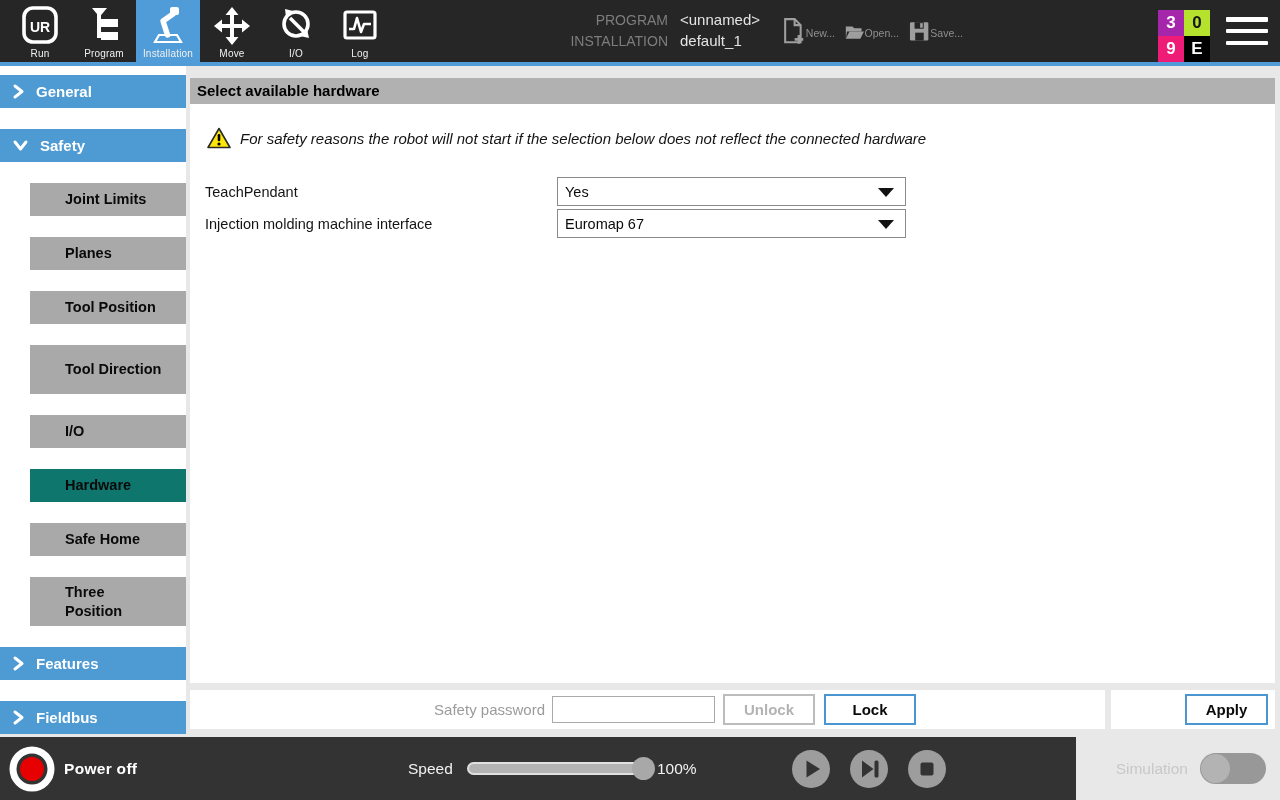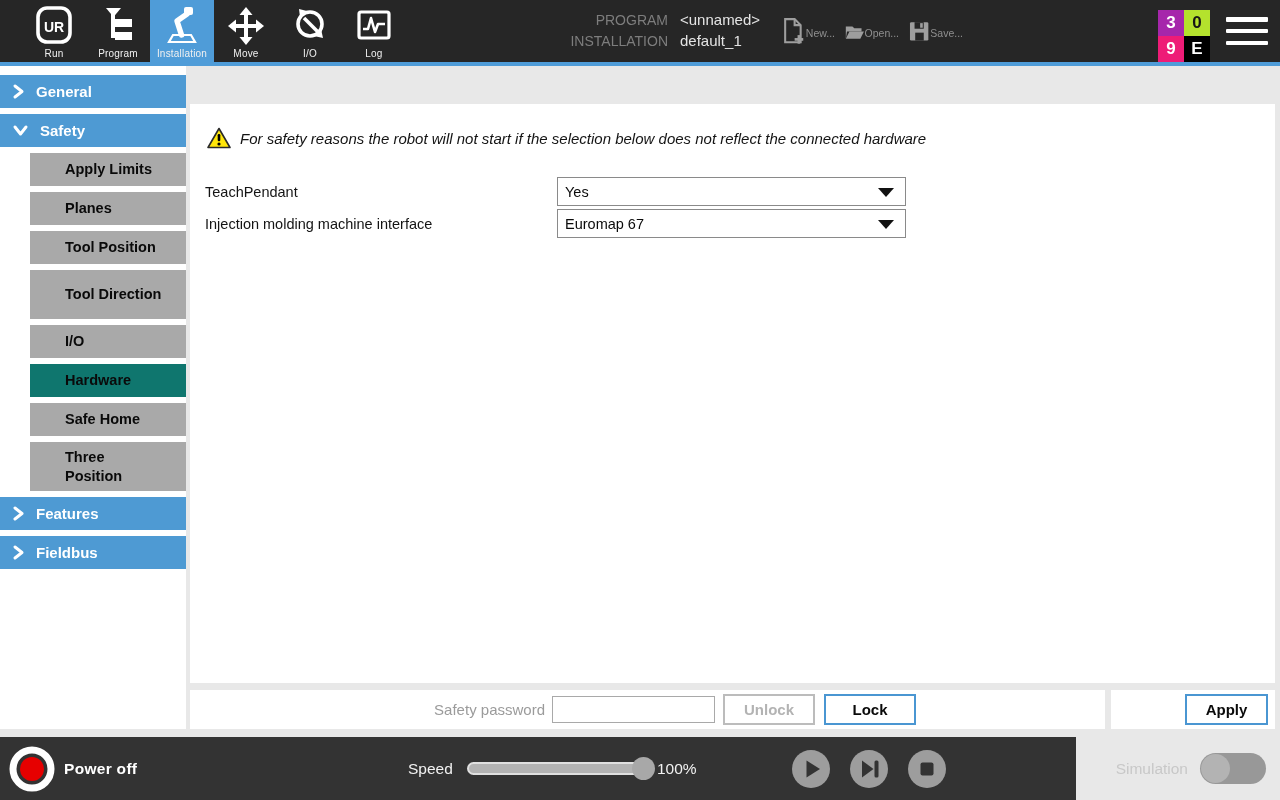--- a/index.html
+++ b/index.html
@@ -3,21 +3,21 @@
 <meta charset="utf-8">
 <style>
   * { margin:0; padding:0; box-sizing:border-box; }
   html,body { width:1280px; height:800px; overflow:hidden; }
   body { font-family:"Liberation Sans", sans-serif; }
   .app { position:relative; width:1280px; height:800px; background:#e8e8e8; }
 
   
   .topbar { position:absolute; left:0; top:0; width:1280px; height:62px; background:#262626; }
   .blue-line { position:absolute; left:0; top:62px; width:1280px; height:4px; background:#4f9cd8; }
-  .tabs { position:absolute; left:22px; top:0; height:62px; display:flex; }
+  .tabs { position:absolute; left:8px; top:0; height:62px; display:flex; }
   .tab { width:64px; height:62px; display:flex; flex-direction:column; align-items:center; justify-content:flex-start; padding-top:5px; cursor:pointer; }
   .tab.active { background:#4f9cd8; }
   .tab .tlabel { font-size:10px; color:#f0f0f0; margin-top:1px; letter-spacing:.2px; }
   .tab svg { display:block; }
 
   .prog-info { position:absolute; left:566px; top:9px; }
   .pi-row { display:flex; height:21px; align-items:center; }
   .pi-key { width:102px; text-align:right; color:#7d7d7d; font-size:14px; }
   .pi-val { margin-left:12px; color:#e4e4e4; font-size:15px; }
 
@@ -29,21 +29,21 @@
   .sg-cell { display:flex; align-items:center; justify-content:center; font-size:17px; font-weight:bold; }
   .sg-0 { background:#a626ab; color:#ffffff; }
   .sg-1 { background:#b4e22d; color:#151515; }
   .sg-2 { background:#ee1c77; color:#ffffff; }
   .sg-3 { background:#000000; color:#ffffff; }
 
   .hamburger { position:absolute; left:1226px; top:17px; width:42px; height:28px; display:flex; flex-direction:column; justify-content:space-between; cursor:pointer; }
   .hamburger .bar { height:4.5px; background:#ffffff; border-radius:1px; }
 
   
-  .sidebar { position:absolute; left:0; top:66px; width:186px; height:663px; background:#ffffff; padding-top:9px; display:flex; flex-direction:column; gap:6px; }
+  .sidebar { position:absolute; left:0; top:66px; width:186px; height:663px; background:#ffffff; padding-top:9px; display:flex; flex-direction:column; gap:21px; }
   .nav-section { height:33px; background:#4e9ad3; color:#ffffff; font-weight:bold; font-size:15px; display:flex; align-items:center; padding-left:12px; cursor:pointer; flex:none; }
   .nav-section .chev { margin-right:11px; flex:none; }
   .nav-sub { margin-left:30px; height:33px; background:#a9a9a9; color:#0a0a0a; font-weight:bold; font-size:14.5px; display:flex; align-items:center; padding-left:35px; padding-right:22px; cursor:pointer; flex:none; line-height:1.3;}
   .nav-sub.tall { height:49px; }
   .nav-sub.selected { background:#0f766e; }
 
   
   .content-title { position:absolute; left:190px; top:78px; width:1085px; height:26px; background:#b1b1b1; color:#000; font-weight:bold; font-size:15px; line-height:26px; padding-left:7px; }
   .content-body { position:absolute; left:190px; top:104px; width:1085px; height:579px; background:#ffffff; }
   .warning-row { position:absolute; left:17px; top:23px; display:flex; align-items:center; }
@@ -199,21 +199,21 @@
         </svg>
       <span>General</span>
     </div>
     <div class="nav-section">
       <svg class="chev" width="17" height="13" viewBox="0 0 17 13">
           <polyline points="3,3 8.5,10 14,3" fill="none" stroke="#fff" stroke-width="3" stroke-linecap="round" stroke-linejoin="round"></polyline>
         </svg>
       <span>Safety</span>
     </div>
     <div class="nav-sub">
-        <span>Apply Limits</span>
+        <span>Joint Limits</span>
       </div>
     <div class="nav-sub">
         <span>Planes</span>
       </div>
     <div class="nav-sub">
         <span>Tool Position</span>
       </div>
     <div class="nav-sub tall">
         <span>Tool Direction</span>
       </div>
@@ -236,20 +236,21 @@
       <span>Features</span>
     </div>
     <div class="nav-section">
       <svg class="chev" width="13" height="17" viewBox="0 0 13 17">
           <polyline points="3,3 10,8.5 3,14" fill="none" stroke="#fff" stroke-width="3" stroke-linecap="round" stroke-linejoin="round"></polyline>
         </svg>
       <span>Fieldbus</span>
     </div>
   </div>
 
+  <div class="content-title">Select available hardware</div>
   <div class="content-body">
     <div class="warning-row">
       <svg width="24" height="22" viewBox="0 0 24 22">
         <polygon points="12,1.5 23,20.5 1,20.5" fill="#ffe60a" stroke="#2a2a2a" stroke-width="1.6" stroke-linejoin="round"></polygon>
         <rect x="10.7" y="7" width="2.6" height="7.2" rx="1.2" fill="#000"></rect>
         <circle cx="12" cy="17" r="1.6" fill="#000"></circle>
       </svg>
       <span class="warning-text">For safety reasons the robot will not start if the selection below does not reflect the connected hardware</span>
     </div>
     <div class="form-row r0">

